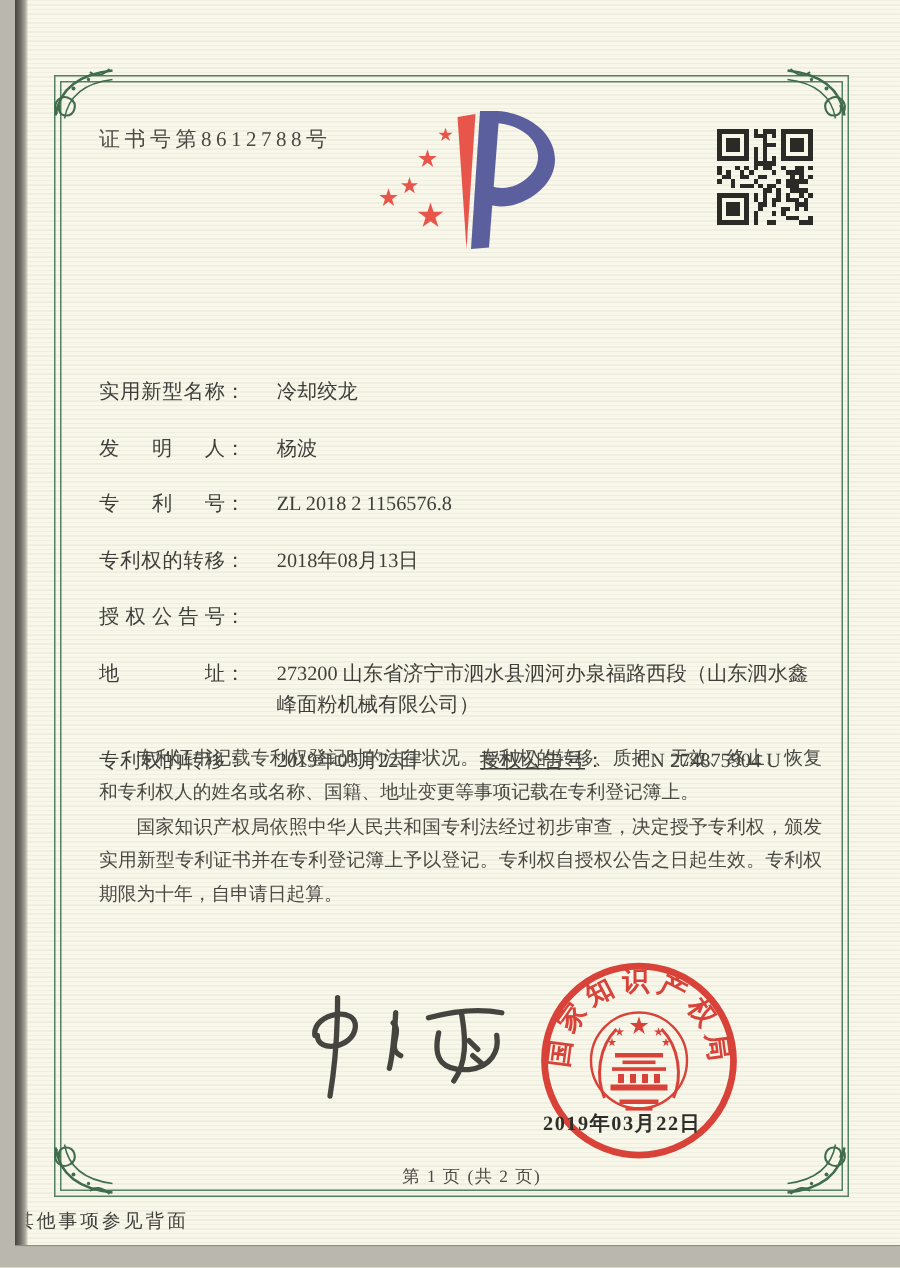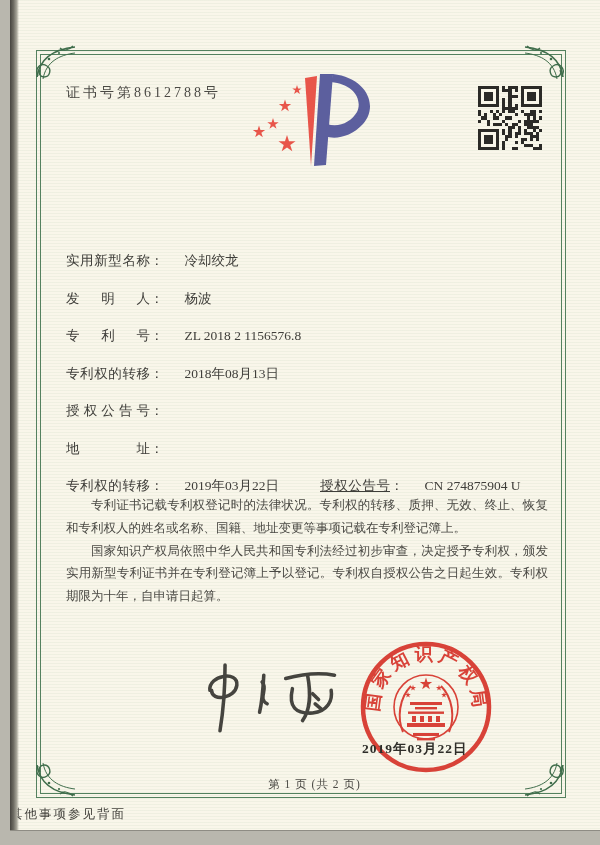--- a/index.html
+++ b/index.html
@@ -267,20 +267,21 @@
         <span class="fcolon">：</span>
       <span class="fvalue">2018年08月13日</span>
     </div>
     <div class="frow">
       <span class="flabel">授权公告号</span>
         <span class="fcolon">：</span>
     </div>
     <div class="frow">
       <span class="flabel">地址</span>
         <span class="fcolon">：</span>
+      <span class="fvalue">273200 山东省济宁市泗水县泗河办泉福路西段（山东泗水鑫峰面粉机械有限公司）</span>
     </div>
     <div class="grant-row">
       <div class="grant-col1">
         <span class="flabel">专利权的转移</span>
           <span class="fcolon">：</span>
         <span class="fvalue">2019年03月22日</span>
       </div>
       <div class="grant-col2">
         <span class="flabel">授权公告号</span>
           <span class="fcolon">：</span>

